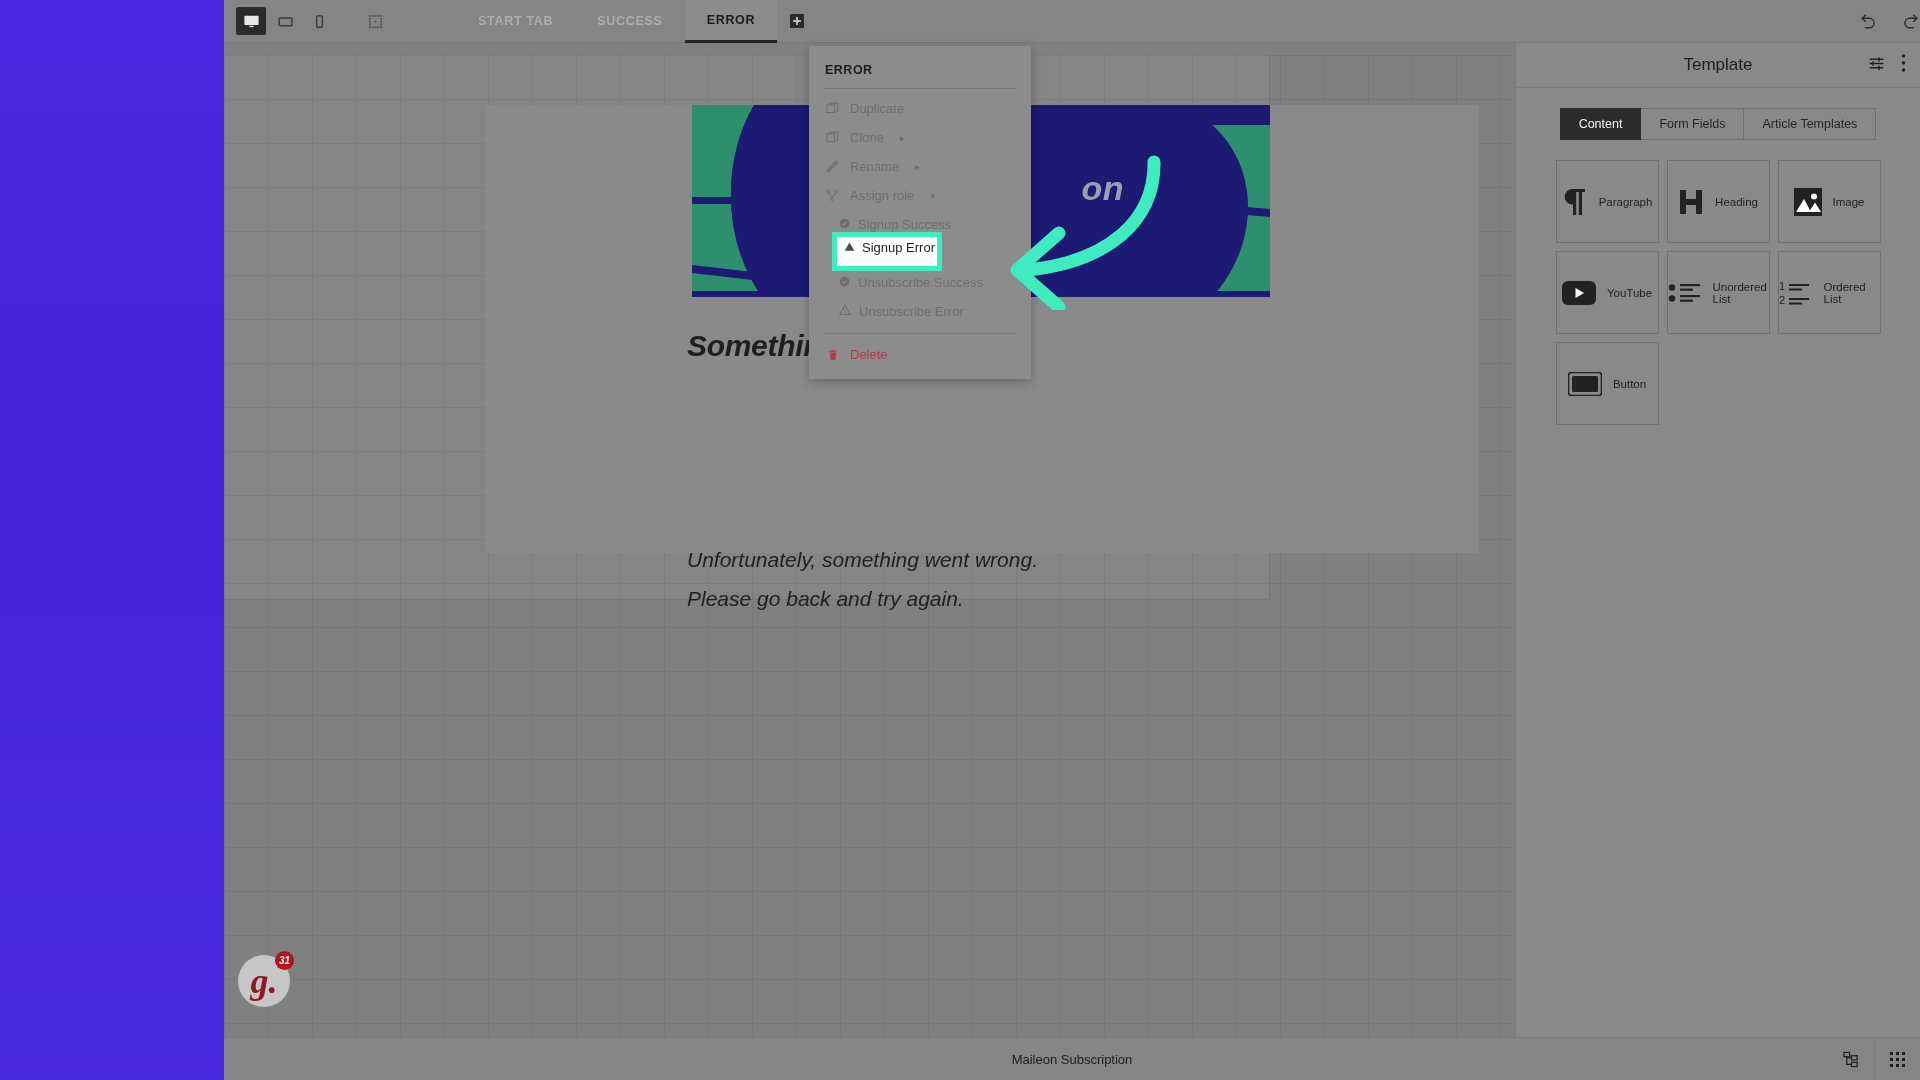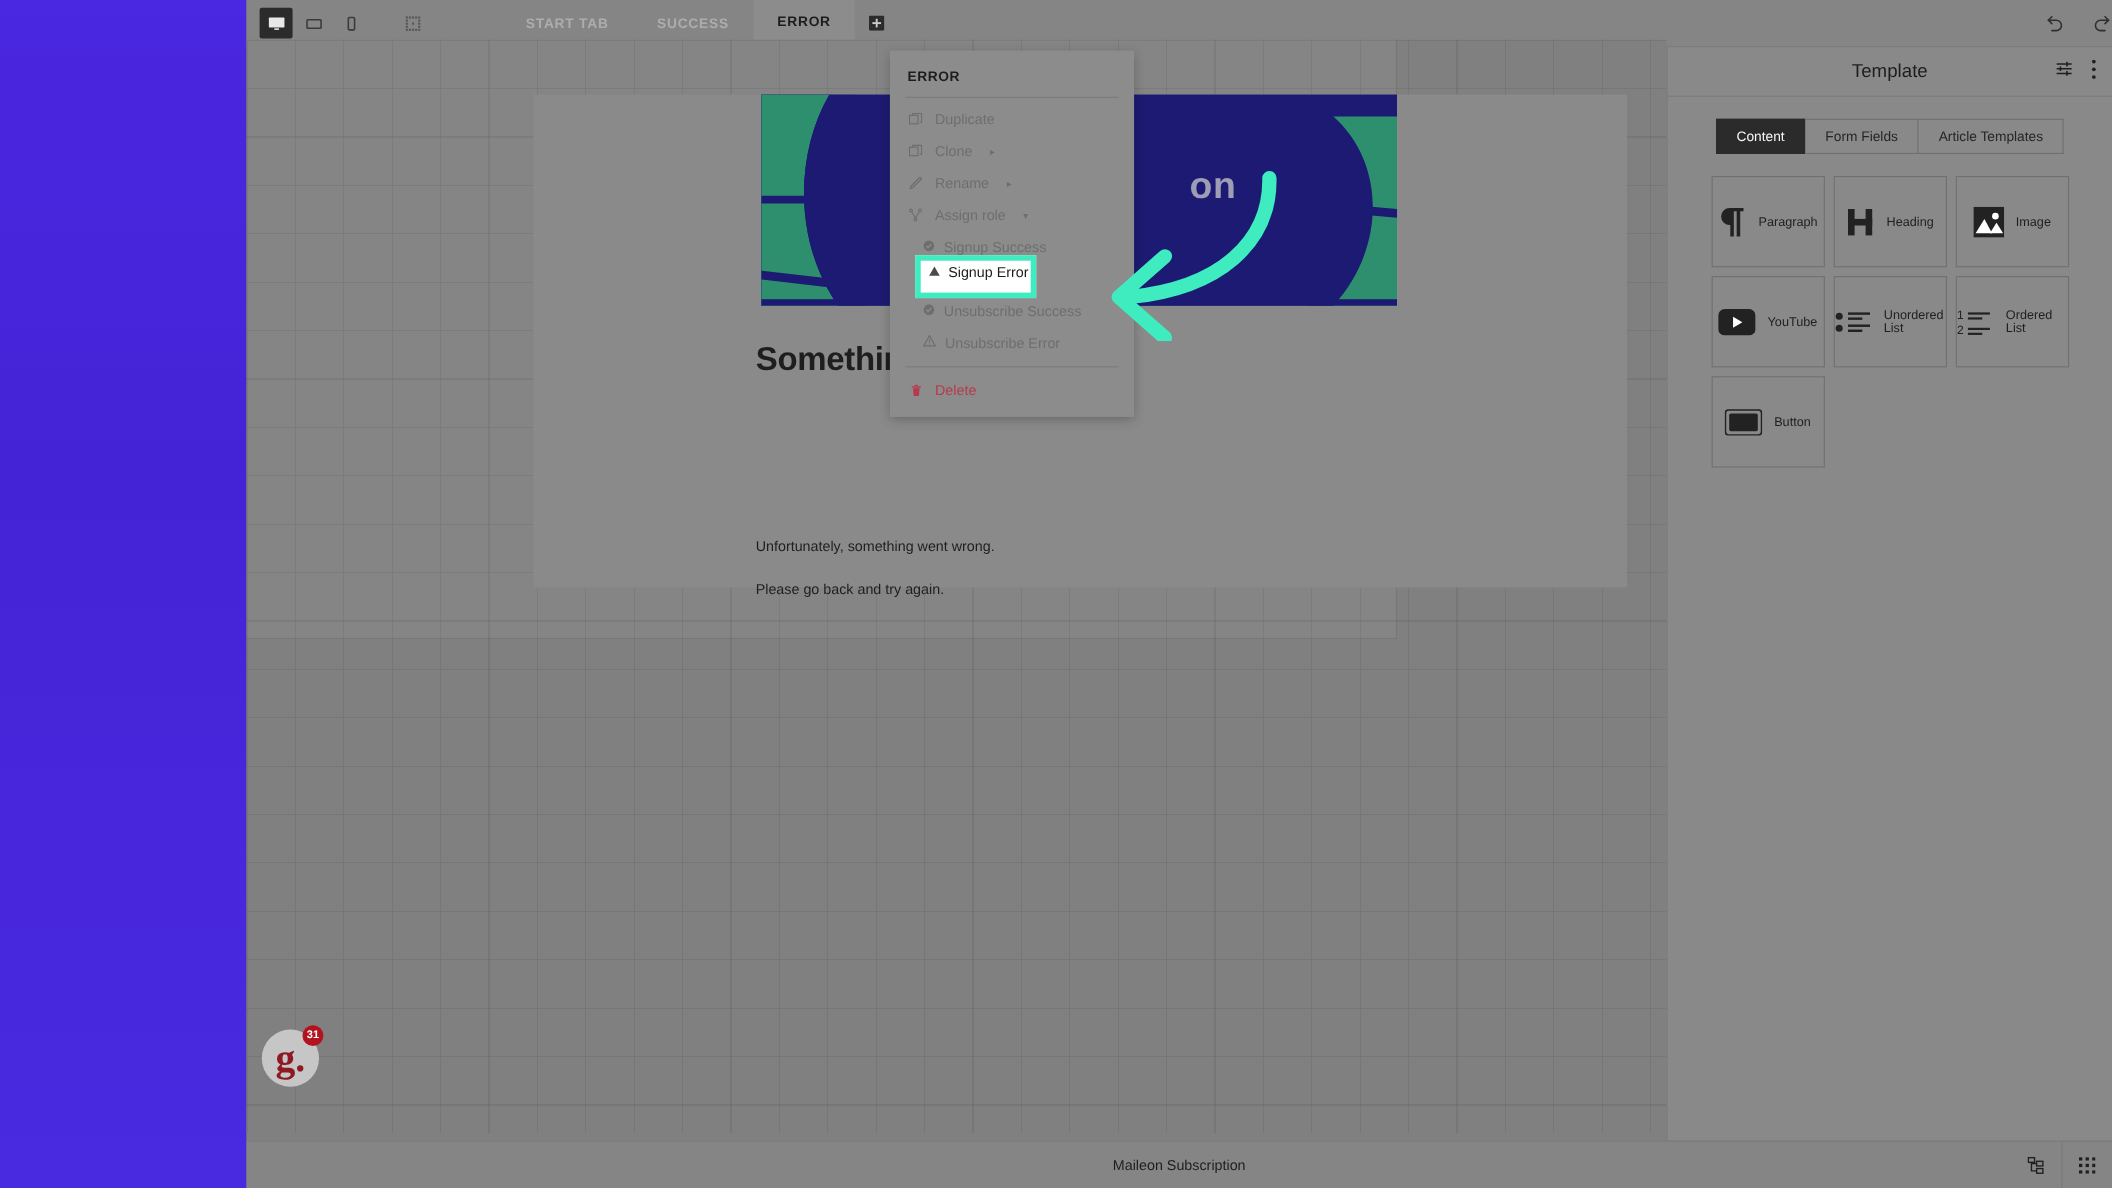--- a/index.html
+++ b/index.html
@@ -66,26 +66,27 @@
     font-size: 12px; font-weight: 700; letter-spacing: .6px;
     padding: 7px 14px; border-radius: 2px;
   }
   .close-btn {
     display:flex; align-items:center; gap:6px;
     font-size: 16px; font-weight: 600; letter-spacing: .6px; color: #2b2b2b;
   }
 
   
   #canvas {
-    position: absolute; left: 0; top: 36px; width: 1291px; height: 994px;
+    position: absolute; left: 0; top: 55px; width: 1291px; height: 994px;
     background:
       repeating-linear-gradient(to right, rgba(0,0,0,.07) 0 1px, transparent 1px 44px),
       repeating-linear-gradient(to bottom, rgba(0,0,0,.07) 0 1px, transparent 1px 44px),
       #808080;
     overflow: hidden;
+    font-style: italic;
   }
   
   #page-region {
     position: absolute; left: 0; top: 0; width: 1046px; height: 545px;
     background: rgba(255,255,255,0.045);
     border-bottom: 1px solid rgba(0,0,0,.10);
     border-right: 1px solid rgba(0,0,0,.10);
   }
 
   
@@ -103,21 +104,21 @@
     font-size: 34px; font-weight: 700; color: #9d9db5; letter-spacing: .5px;
   }
 
   #email-heading {
     position: absolute; left: 202px; top: 224px;
     font-size: 30px; font-weight: 800; color: #1e1e1e; letter-spacing: -.3px;
     white-space: nowrap;
   }
   .email-p {
     position: absolute; left: 202px;
-    font-size: 13px; color: #1f1f1f;
+    font-size: 21px; color: #1f1f1f; margin-top: 40px;
   }
   #email-p1 { top: 403px; }
   #email-p2 { top: 442px; }
 
   
   #chat-widget {
     position: absolute; left: 14px; bottom: 42px;
     width: 52px; height: 52px; border-radius: 50%;
     background: #c6c6c6;
     display:flex; align-items:center; justify-content:center;

